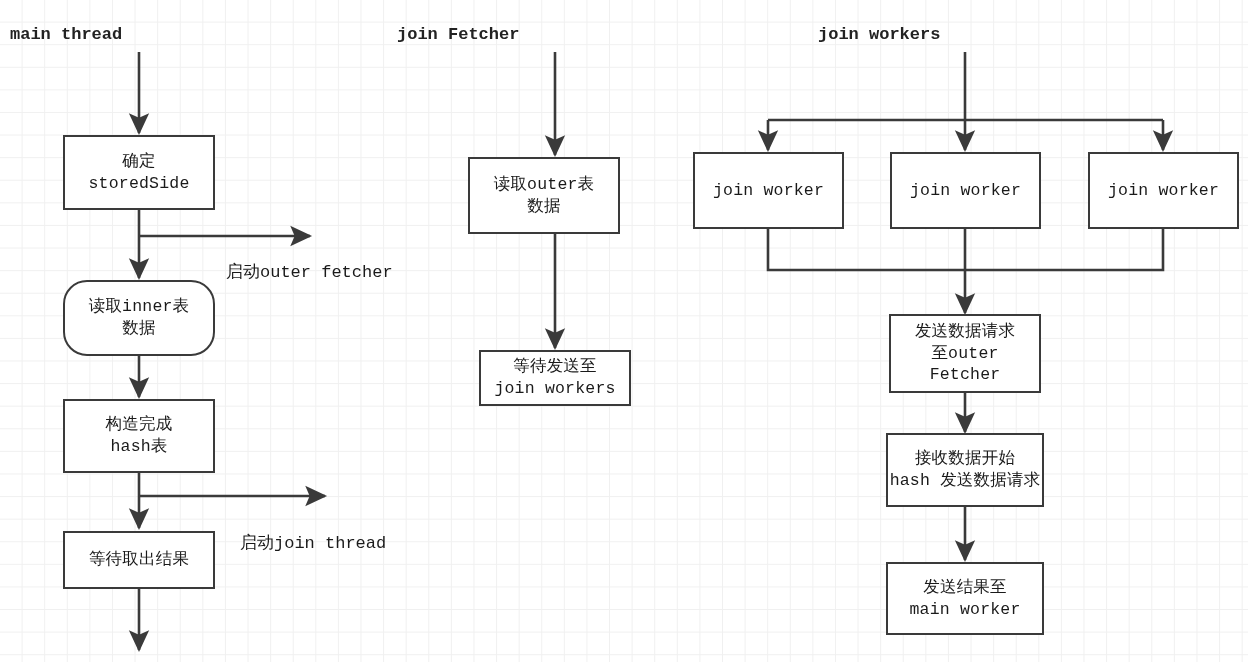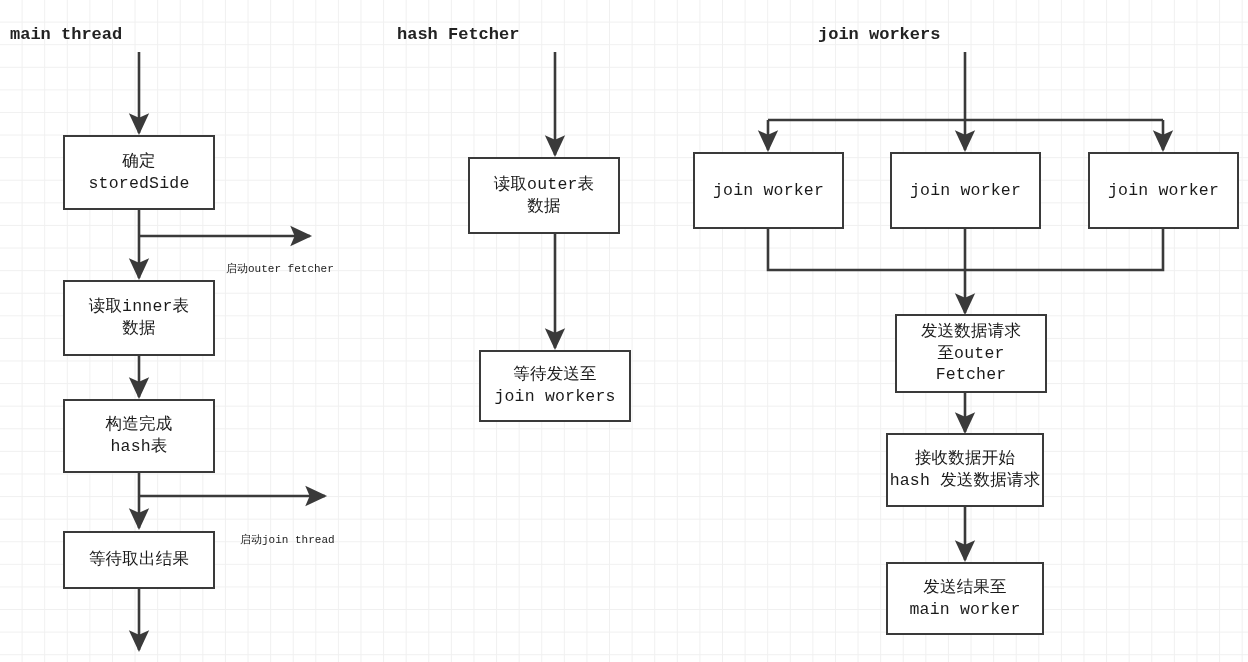--- a/index.html
+++ b/index.html
@@ -38,42 +38,42 @@
     justify-content: center;
     text-align: center;
     font-size: 16.5px;
     color: #1a1a1a;
     line-height: 1.33;
     white-space: pre-line;
     letter-spacing: 0.2px;
   }
   .edge-label {
     position: absolute;
-    font-size: 11px;
+    font-size: 17px;
     color: #1a1a1a;
     white-space: nowrap;
     line-height: 1;
   }
   svg.wires {
     position: absolute;
     left: 0;
     top: 0;
     width: 1248px;
     height: 662px;
     pointer-events: none;
   }
 </style>
 </head>
 <body>
 
 <div id="canvas">
 
   <div class="lane-title" style="left:10px; top:26px;">main thread</div>
 
-  <div class="lane-title" style="left:397px; top:26px;">hash Fetcher</div>
+  <div class="lane-title" style="left:397px; top:26px;">join Fetcher</div>
 
   <div class="lane-title" style="left:818px; top:26px;">join workers</div>
 
   <svg class="wires" viewBox="0 0 1248 662">
     <defs>
       <marker id="arrowhead" markerWidth="9" markerHeight="9" refX="7.6" refY="4.5" orient="auto" markerUnits="strokeWidth">
         <path d="M0,0.6 L8.4,4.5 L0,8.4 L1.7,4.5 Z" fill="#3a3a3a"></path>
       </marker>
     </defs>
 
@@ -106,45 +106,45 @@
       <line x1="965" y1="228" x2="965" y2="313" marker-end="url(#arrowhead)"></line>
 
       <line x1="965" y1="392" x2="965" y2="432" marker-end="url(#arrowhead)"></line>
       <line x1="965" y1="506" x2="965" y2="560" marker-end="url(#arrowhead)"></line>
     </g>
   </svg>
 
   <div class="node" style="left:63px; top:135px; width:152px; height:75px;">确定
 storedSide</div>
 
-  <div class="node" style="left:63px; top:280px; width:152px; height:76px;">读取inner表
+  <div class="node" style="left:63px; top:280px; width:152px; height:76px;border-radius:24px;">读取inner表
 数据</div>
 
   <div class="node" style="left:63px; top:531px; width:152px; height:58px;">等待取出结果</div>
 
   <div class="node" style="left:63px; top:399px; width:152px; height:74px;">构造完成
 hash表</div>
 
   <div class="edge-label" style="left:226px; top:264px;">启动outer fetcher</div>
 
   <div class="edge-label" style="left:240px; top:535px;">启动join thread</div>
 
   <div class="node" style="left:468px; top:157px; width:152px; height:77px;">读取outer表
 数据</div>
 
-  <div class="node" style="left:479px; top:350px; width:152px; height:72px;">等待发送至
+  <div class="node" style="left:479px; top:350px; width:152px; height:56px;">等待发送至
 join workers</div>
 
   <div class="node" style="left:693px; top:152px; width:151px; height:77px;">join worker</div>
 
   <div class="node" style="left:890px; top:152px; width:151px; height:77px;">join worker</div>
 
   <div class="node" style="left:1088px; top:152px; width:151px; height:77px;">join worker</div>
 
-  <div class="node" style="left:889px; top:314px; width:152px; height:79px;margin-left:6px;">发送数据请求
+  <div class="node" style="left:889px; top:314px; width:152px; height:79px;">发送数据请求
 至outer
 Fetcher</div>
 
   <div class="node" style="left:886px; top:433px; width:158px; height:74px;">接收数据开始
 hash 发送数据请求</div>
 
   <div class="node" style="left:886px; top:562px; width:158px; height:73px;">发送结果至
 main worker</div>
 
 </div>

